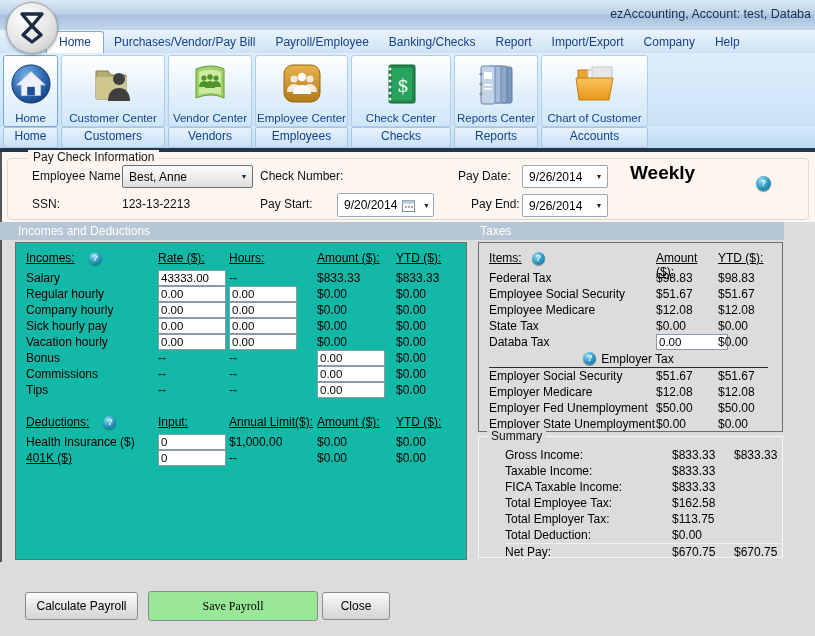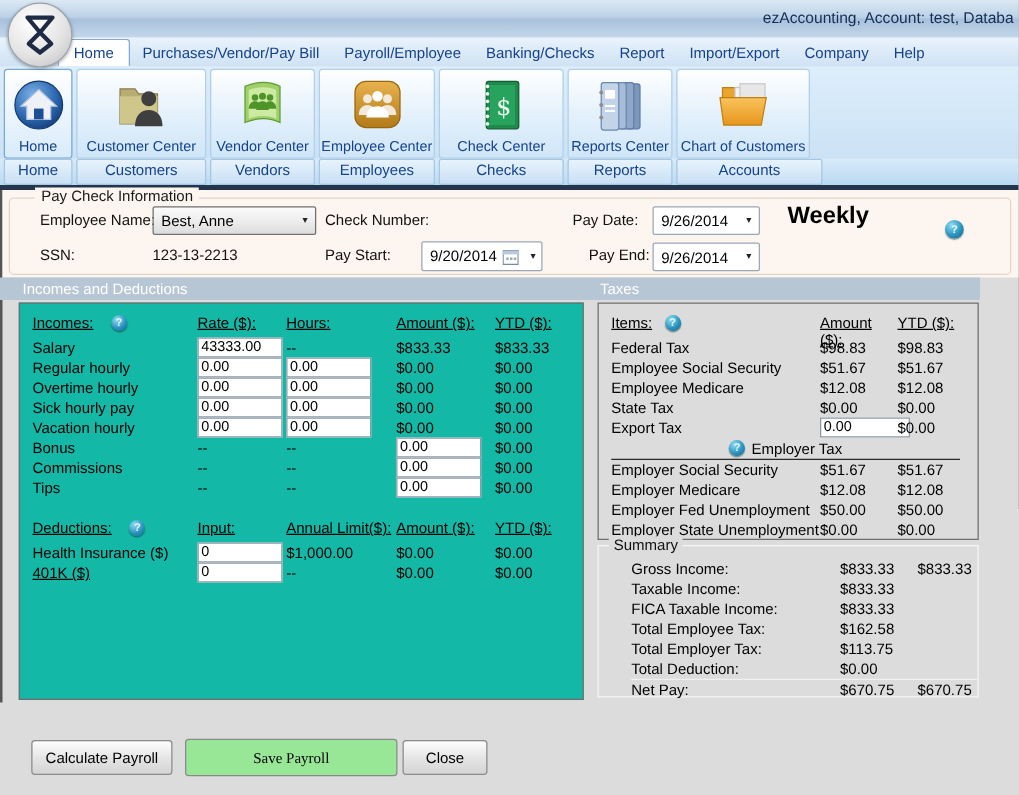--- a/index.html
+++ b/index.html
@@ -37,21 +37,21 @@
   .tb-btn:nth-child(1){width:55px}.tb-btn:nth-child(2){width:104px}.tb-btn:nth-child(3){width:84px}
   .tb-btn:nth-child(4){width:93px}.tb-btn:nth-child(5){width:100px}.tb-btn:nth-child(6){width:84px}
   .tb-btn:nth-child(7){width:107px}
 
   .tb-band{position:absolute;top:127px;left:0;right:0;height:21px;
     background:linear-gradient(#d8ebfa,#badaf2);display:flex;padding-left:3px;box-sizing:border-box;}
   .band-cell{border:1px solid #a6c6e2;border-radius:2px;margin-right:3px;font-size:12px;color:#15428b;
     text-align:center;line-height:17px;background:linear-gradient(#e7f3fd,#c9e0f4);box-sizing:border-box;}
   .band-cell:nth-child(1){width:55px}.band-cell:nth-child(2){width:104px}.band-cell:nth-child(3){width:84px}
   .band-cell:nth-child(4){width:93px}.band-cell:nth-child(5){width:100px}.band-cell:nth-child(6){width:84px}
-  .band-cell:nth-child(7){width:117px}
+  .band-cell:nth-child(7){width:107px}
 
   .dark-sep{position:absolute;top:148px;left:0;right:0;height:4px;background:#23364e;}
   .edge{position:absolute;left:0;top:152px;width:2px;height:410px;background:#555;}
 
   
   .paypanel{position:absolute;top:152px;left:2px;right:0;height:70px;background:#fdf5ef;}
   .gb-border{position:absolute;left:5px;right:6px;top:6px;bottom:2px;border:1px solid #e2d6cc;border-radius:4px;}
   .gb-caption{position:absolute;left:26px;top:-2px;background:#fdf5ef;padding:0 5px;font-size:12px;color:#1a1a1a;}
   .fld{position:absolute;font-size:12px;color:#111;white-space:nowrap;}
   .combo{position:absolute;border:1px solid #707070;border-radius:2px;font-size:12px;color:#000;
@@ -235,21 +235,21 @@
             <stop offset="0" stop-color="#f9c35d"></stop>
                 <stop offset="1" stop-color="#e8961c"></stop>
           </linearGradient>
             </defs>
           <path d="M6 6 h12 l3 4 h15 v8 H6 Z" fill="#eaa52f" stroke="#c07f12"></path>
           <rect x="16" y="6" width="22" height="15" fill="#f3f3f3" stroke="#c9c9c9"></rect>
           <rect x="20" y="3" width="20" height="15" fill="#e7e7e7" stroke="#c9c9c9"></rect>
           <path d="M4 14 h37 l-4 22 H7 Z" fill="url(#gc)" stroke="#c07f12"></path>
         </svg>
       </div>
-      <div class="tb-label">Chart of Customers</div>
+      <div class="tb-label">Chart of Customer</div>
     </div>
   </div>
 
   <div class="tb-band">
     <div class="band-cell">Home</div>
     <div class="band-cell">Customers</div>
     <div class="band-cell">Vendors</div>
     <div class="band-cell">Employees</div>
     <div class="band-cell">Checks</div>
     <div class="band-cell">Reports</div>
@@ -325,21 +325,21 @@
           <span>$833.33</span>
         </div>
         <div class="inc">
           <span>Regular hourly</span>
           <input class="cell-input" value="0.00" style="">
           <input class="cell-input" value="0.00" style="">
           <span>$0.00</span>
           <span>$0.00</span>
         </div>
         <div class="inc">
-          <span>Overtime hourly</span>
+          <span>Company hourly</span>
           <input class="cell-input" value="0.00" style="">
           <input class="cell-input" value="0.00" style="">
           <span>$0.00</span>
           <span>$0.00</span>
         </div>
         <div class="inc">
           <span>Sick hourly pay</span>
           <input class="cell-input" value="0.00" style="">
           <input class="cell-input" value="0.00" style="">
           <span>$0.00</span>
@@ -427,21 +427,21 @@
           <span>Employee Medicare</span>
           <span>$12.08</span>
           <span>$12.08</span>
         </div>
         <div class="taxg">
           <span>State Tax</span>
           <span>$0.00</span>
           <span>$0.00</span>
         </div>
         <div class="taxg">
-          <span>Export Tax</span>
+          <span>Databa Tax</span>
           <input class="cell-input tax-input" value="0.00" style="">
           <span>$0.00</span>
         </div>
       </div>
     <div class="emp-hdr">
       <span class="help">?</span>
       <span>Employer Tax</span>
     </div>
     <div id="tax-employer-rows">
         <div class="taxg">

